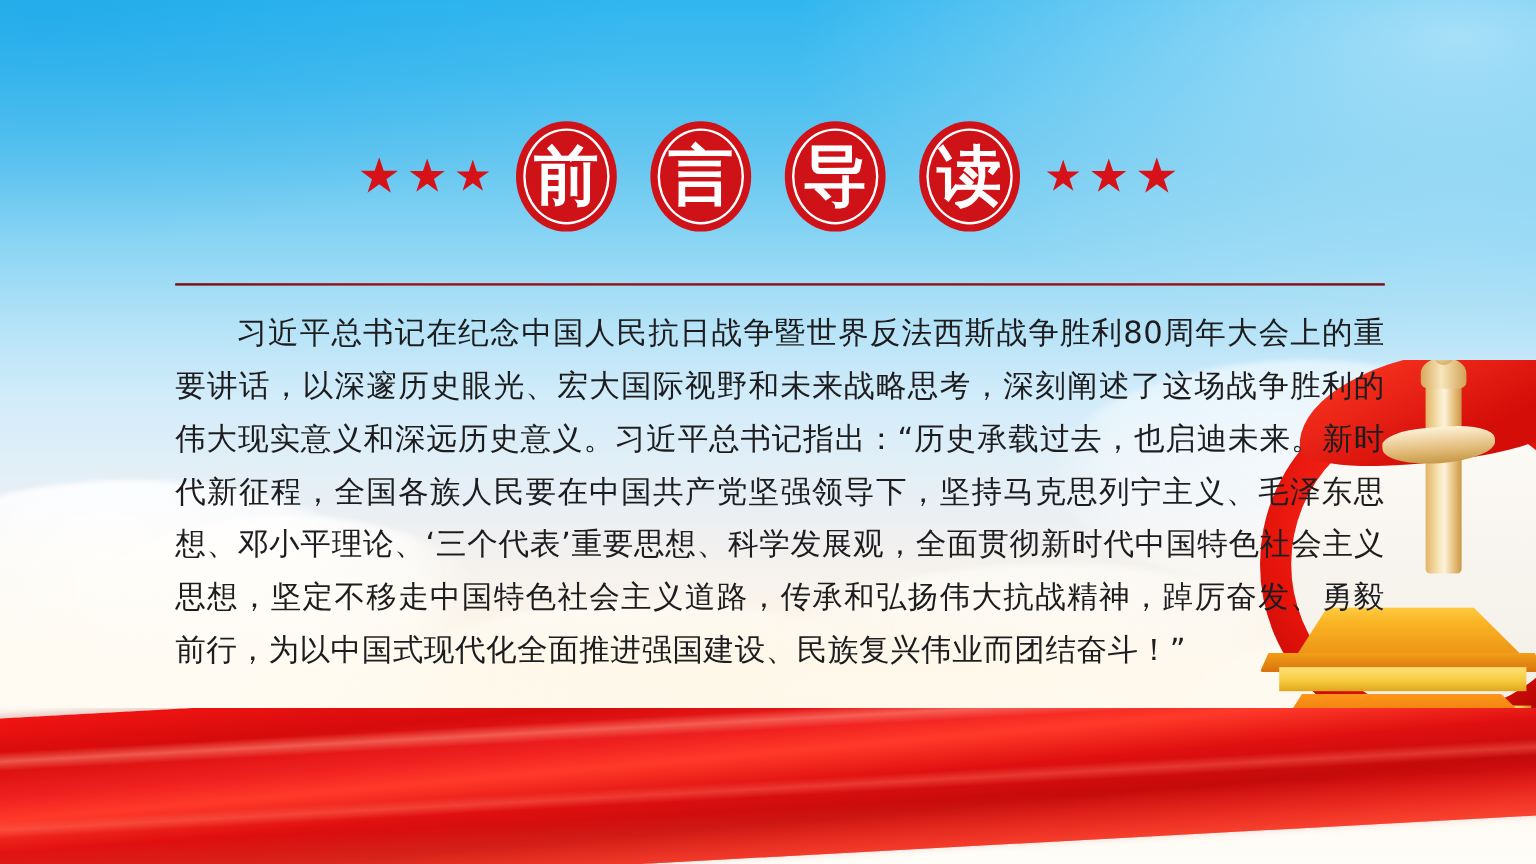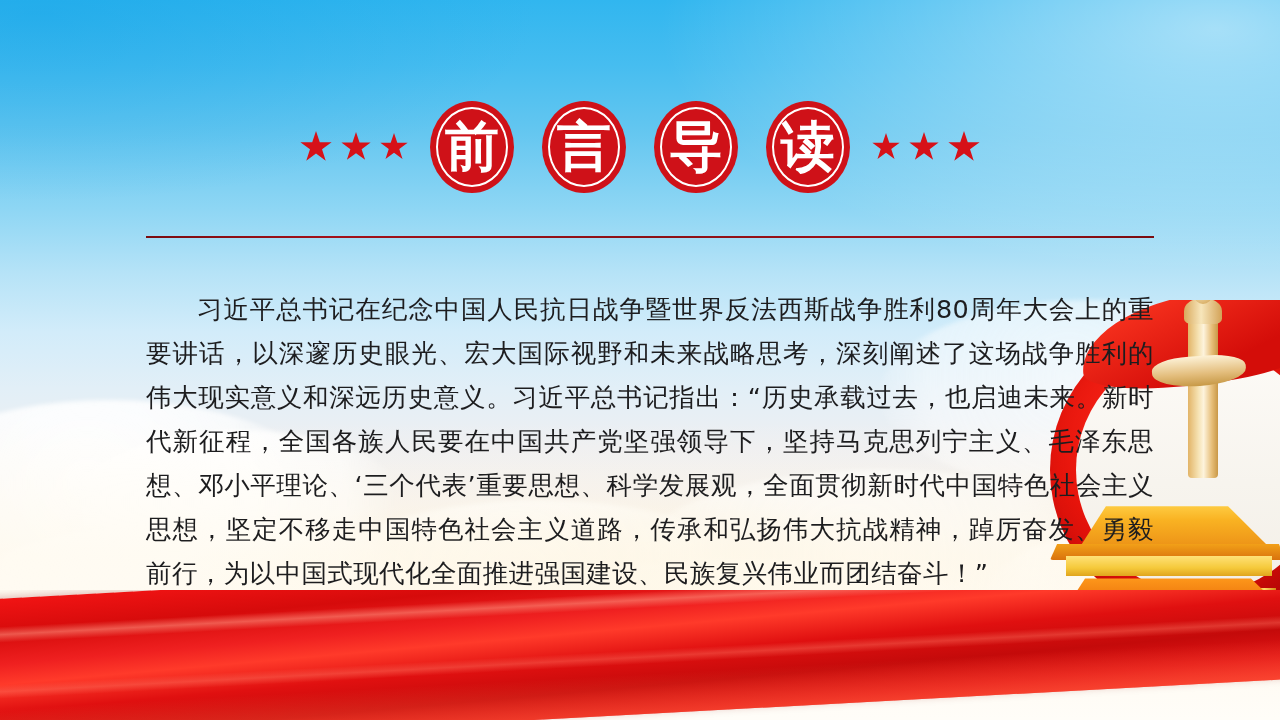--- a/index.html
+++ b/index.html
@@ -289,21 +289,20 @@
     position:absolute; left:146px; top:256px;
     width:1008px;
     z-index:4;
     color:#1d1d1f;
     font-size:25.5px;
     line-height:44px;
     letter-spacing:.4px;
     text-align:justify;
     text-justify:inter-character;
     font-family:"DejaVu Sans","Liberation Sans",sans-serif;
-    margin-top:31px;
   }
   .body-text p { text-indent:2em; }
 </style>
 </head>
 <body>
 
 <div class="slide">
 
   <div class="sky"></div>
   <div class="sky-warm"></div>

